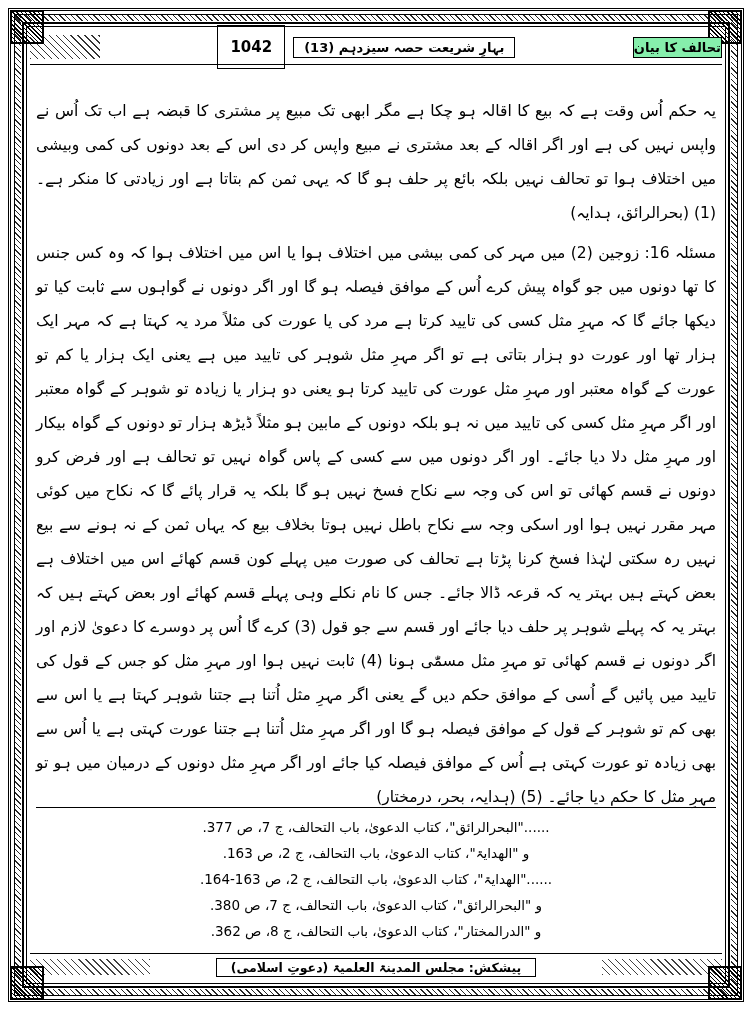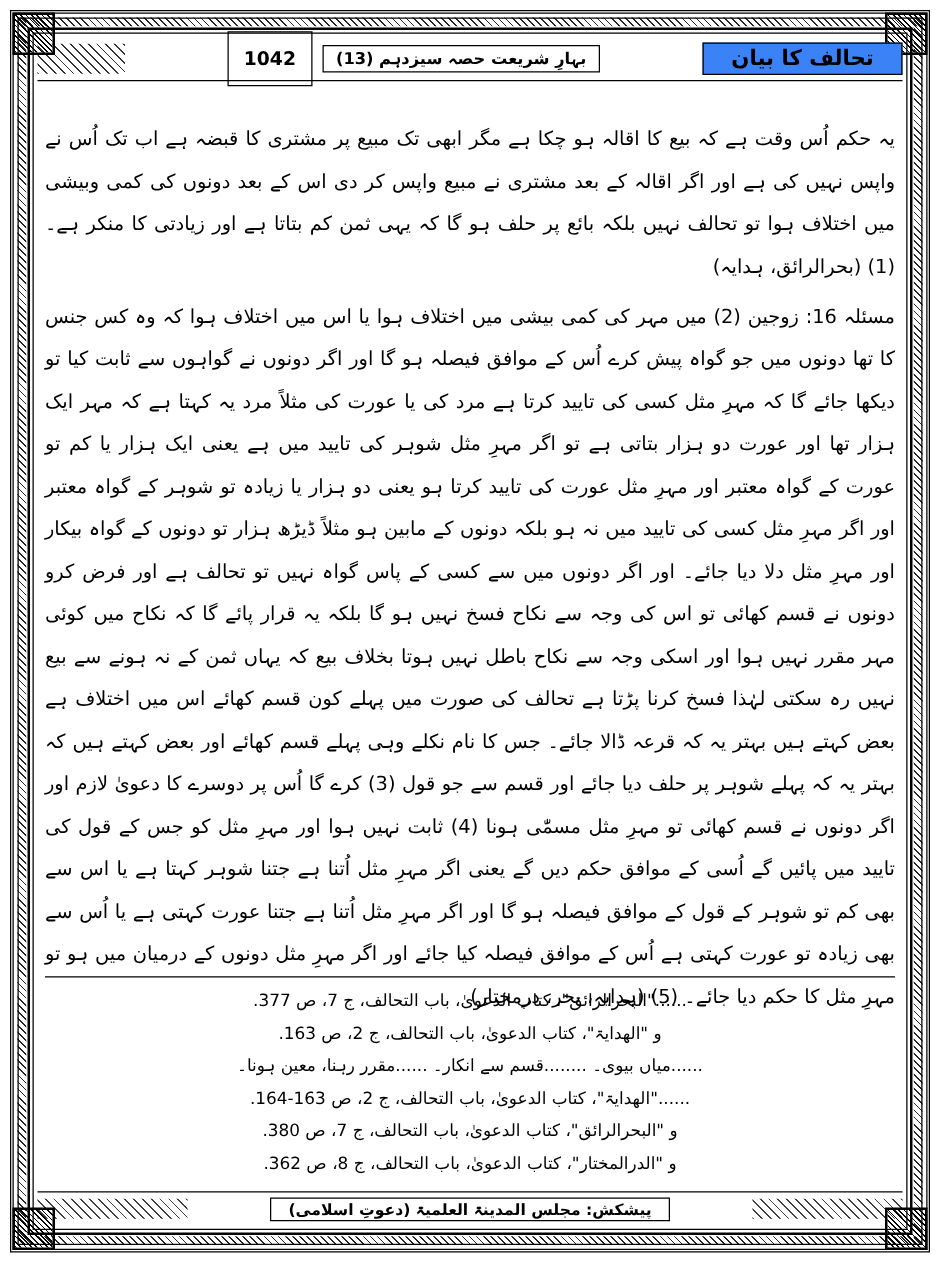--- a/index.html
+++ b/index.html
@@ -80,25 +80,25 @@
   .header-ornament {
     flex: 0 0 auto;
     width: 70px;
     height: 24px;
     background:
       repeating-linear-gradient(45deg, #000 0px, #000 1px, transparent 1px, transparent 5px);
     opacity: .8;
   }
   .header-chip {
     border: 1px solid #000;
-    padding: 2px 22px;
-    font-size: 17px;
-    font-weight: bold;
-    direction: rtl;
-    background: #3b82f6;
+    padding: 2px 0;
+    font-size: 13px;
+    font-weight: bold;
+    direction: rtl;
+    background: #86efac;
     white-space: nowrap;
   }
   .header-center {
     display: flex;
     align-items: center;
     gap: 8px;
     direction: rtl;
   }
   .header-title {
     border: 1px solid #000;
@@ -204,21 +204,20 @@
   </div>
 
   <div class="content">
     <p class="para first">یہ حکم اُس وقت ہے کہ بیع کا اقالہ ہو چکا ہے مگر ابھی تک مبیع پر مشتری کا قبضہ ہے اب تک اُس نے واپس نہیں کی ہے اور اگر اقالہ کے بعد مشتری نے مبیع واپس کر دی اس کے بعد دونوں کی کمی وبیشی میں اختلاف ہوا تو تحالف نہیں بلکہ بائع پر حلف ہو گا کہ یہی ثمن کم بتاتا ہے اور زیادتی کا منکر ہے۔ (1) (بحرالرائق، ہدایہ)</p>
     <p class="para">مسئلہ 16: زوجین (2) میں مہر کی کمی بیشی میں اختلاف ہوا یا اس میں اختلاف ہوا کہ وہ کس جنس کا تھا دونوں میں جو گواہ پیش کرے اُس کے موافق فیصلہ ہو گا اور اگر دونوں نے گواہوں سے ثابت کیا تو دیکھا جائے گا کہ مہرِ مثل کسی کی تایید کرتا ہے مرد کی یا عورت کی مثلاً مرد یہ کہتا ہے کہ مہر ایک ہزار تھا اور عورت دو ہزار بتاتی ہے تو اگر مہرِ مثل شوہر کی تایید میں ہے یعنی ایک ہزار یا کم تو عورت کے گواہ معتبر اور مہرِ مثل عورت کی تایید کرتا ہو یعنی دو ہزار یا زیادہ تو شوہر کے گواہ معتبر اور اگر مہرِ مثل کسی کی تایید میں نہ ہو بلکہ دونوں کے مابین ہو مثلاً ڈیڑھ ہزار تو دونوں کے گواہ بیکار اور مہرِ مثل دلا دیا جائے۔ اور اگر دونوں میں سے کسی کے پاس گواہ نہیں تو تحالف ہے اور فرض کرو دونوں نے قسم کھائی تو اس کی وجہ سے نکاح فسخ نہیں ہو گا بلکہ یہ قرار پائے گا کہ نکاح میں کوئی مہر مقرر نہیں ہوا اور اسکی وجہ سے نکاح باطل نہیں ہوتا بخلاف بیع کہ یہاں ثمن کے نہ ہونے سے بیع نہیں رہ سکتی لہٰذا فسخ کرنا پڑتا ہے تحالف کی صورت میں پہلے کون قسم کھائے اس میں اختلاف ہے بعض کہتے ہیں بہتر یہ کہ قرعہ ڈالا جائے۔ جس کا نام نکلے وہی پہلے قسم کھائے اور بعض کہتے ہیں کہ بہتر یہ کہ پہلے شوہر پر حلف دیا جائے اور قسم سے جو قول (3) کرے گا اُس پر دوسرے کا دعویٰ لازم اور اگر دونوں نے قسم کھائی تو مہرِ مثل مسمّٰی ہونا (4) ثابت نہیں ہوا اور مہرِ مثل کو جس کے قول کی تایید میں پائیں گے اُسی کے موافق حکم دیں گے یعنی اگر مہرِ مثل اُتنا ہے جتنا شوہر کہتا ہے یا اس سے بھی کم تو شوہر کے قول کے موافق فیصلہ ہو گا اور اگر مہرِ مثل اُتنا ہے جتنا عورت کہتی ہے یا اُس سے بھی زیادہ تو عورت کہتی ہے اُس کے موافق فیصلہ کیا جائے اور اگر مہرِ مثل دونوں کے درمیان میں ہو تو مہرِ مثل کا حکم دیا جائے۔ (5) (ہدایہ، بحر، درمختار)</p>
   </div>
 
   <div class="footnotes">
     <p class="fn-line">......"البحرالرائق"، کتاب الدعویٰ، باب التحالف، ج 7، ص 377.</p>
     <p class="fn-line">و "الھدایۃ"، کتاب الدعویٰ، باب التحالف، ج 2، ص 163.</p>
-    <p class="fn-line">......میاں بیوی۔ ........قسم سے انکار۔ ......مقرر رہنا، معین ہونا۔</p>
     <p class="fn-line">......"الھدایۃ"، کتاب الدعویٰ، باب التحالف، ج 2، ص 163-164.</p>
     <p class="fn-line">و "البحرالرائق"، کتاب الدعویٰ، باب التحالف، ج 7، ص 380.</p>
     <p class="fn-line">و "الدرالمختار"، کتاب الدعویٰ، باب التحالف، ج 8، ص 362.</p>
   </div>
 
   <div class="footer-band">
     <div class="footer-ornament"></div>
     <div class="footer-chip">پیشکش: مجلس المدینۃ العلمیۃ (دعوتِ اسلامی)</div>
     <div class="footer-ornament"></div>
   </div>

